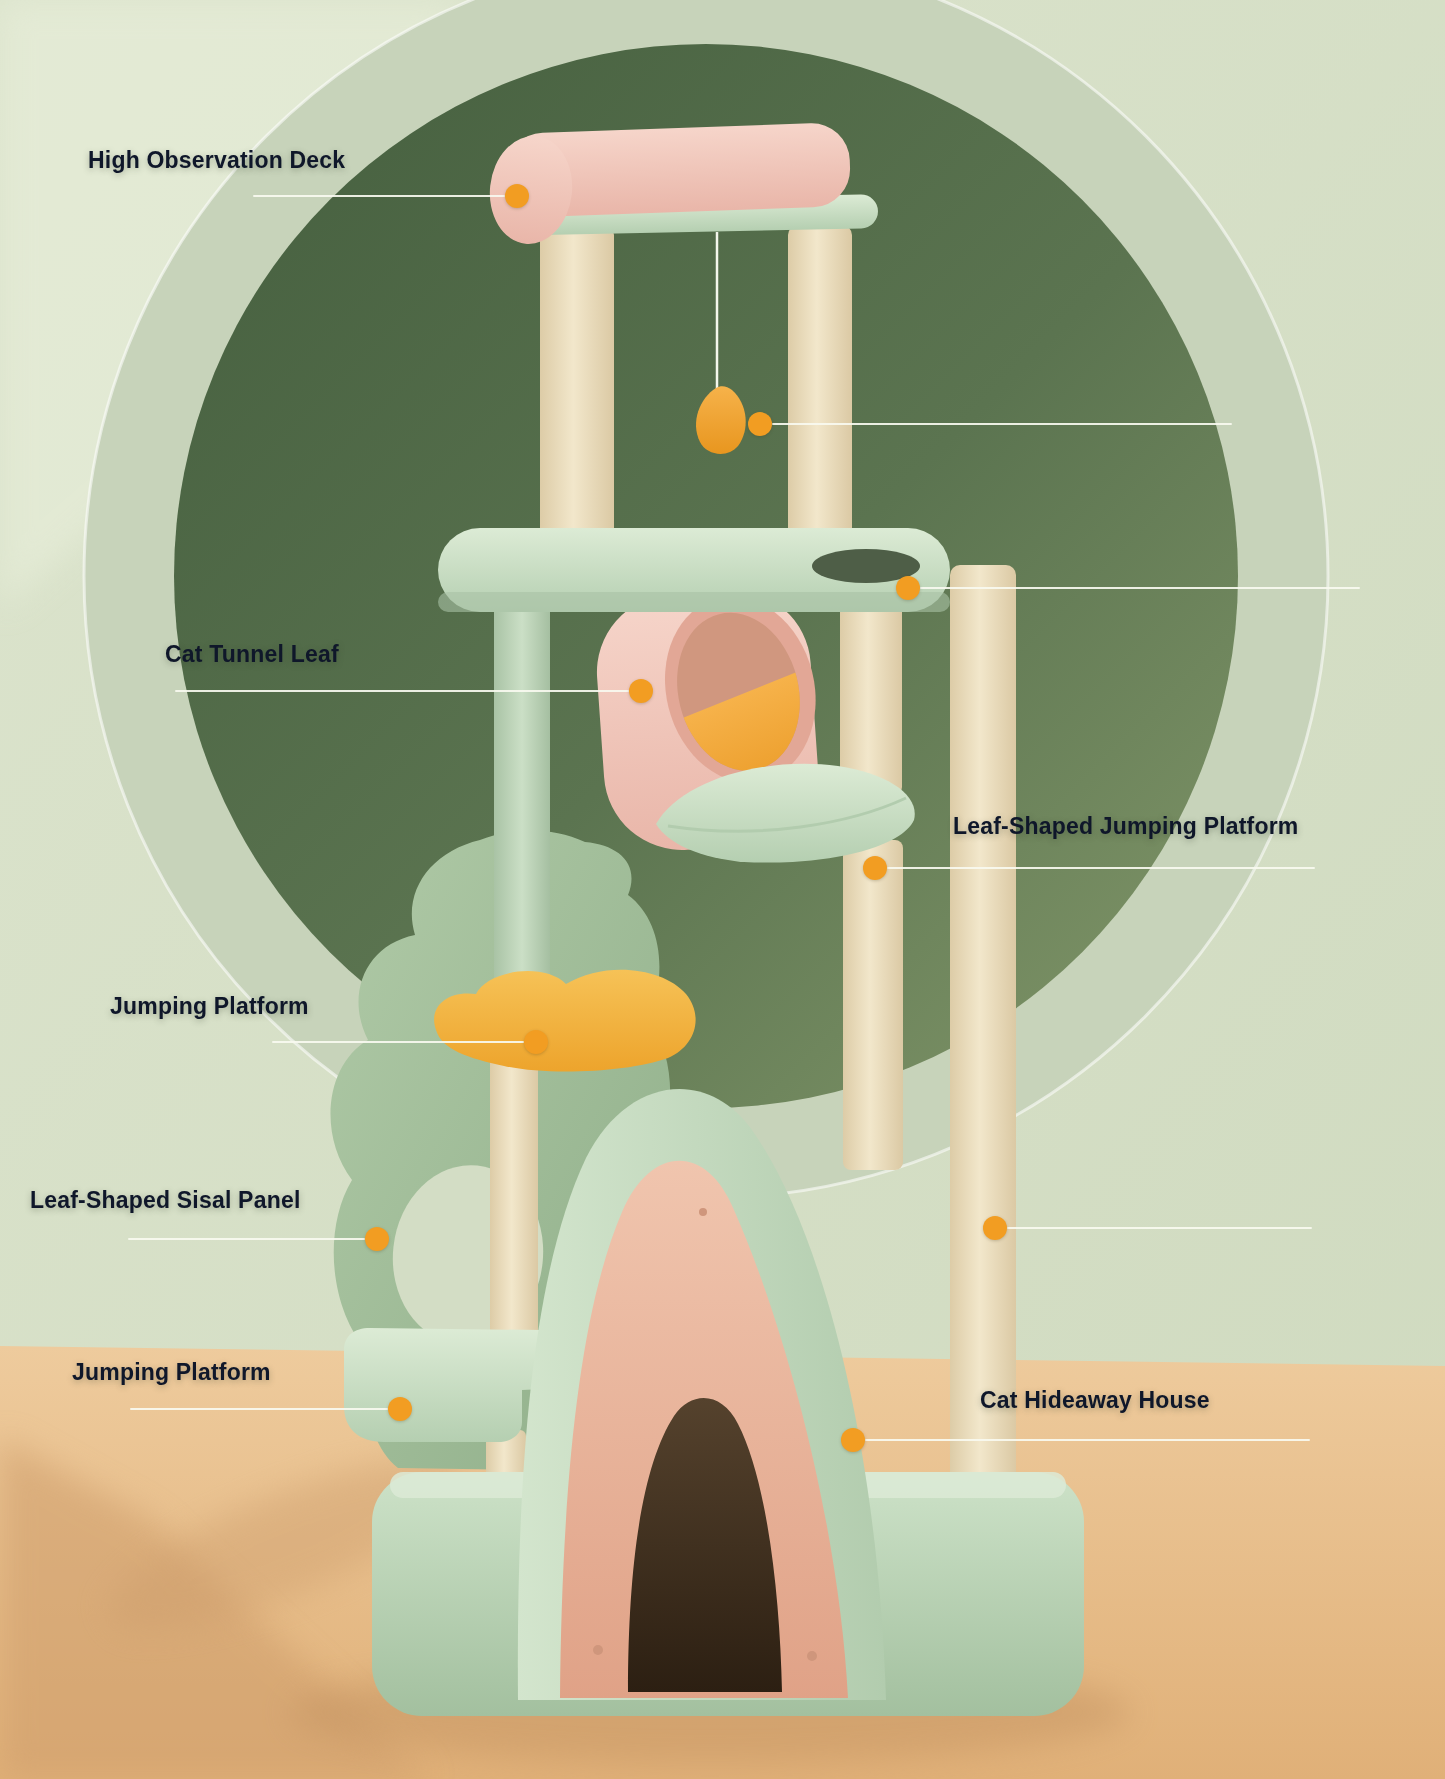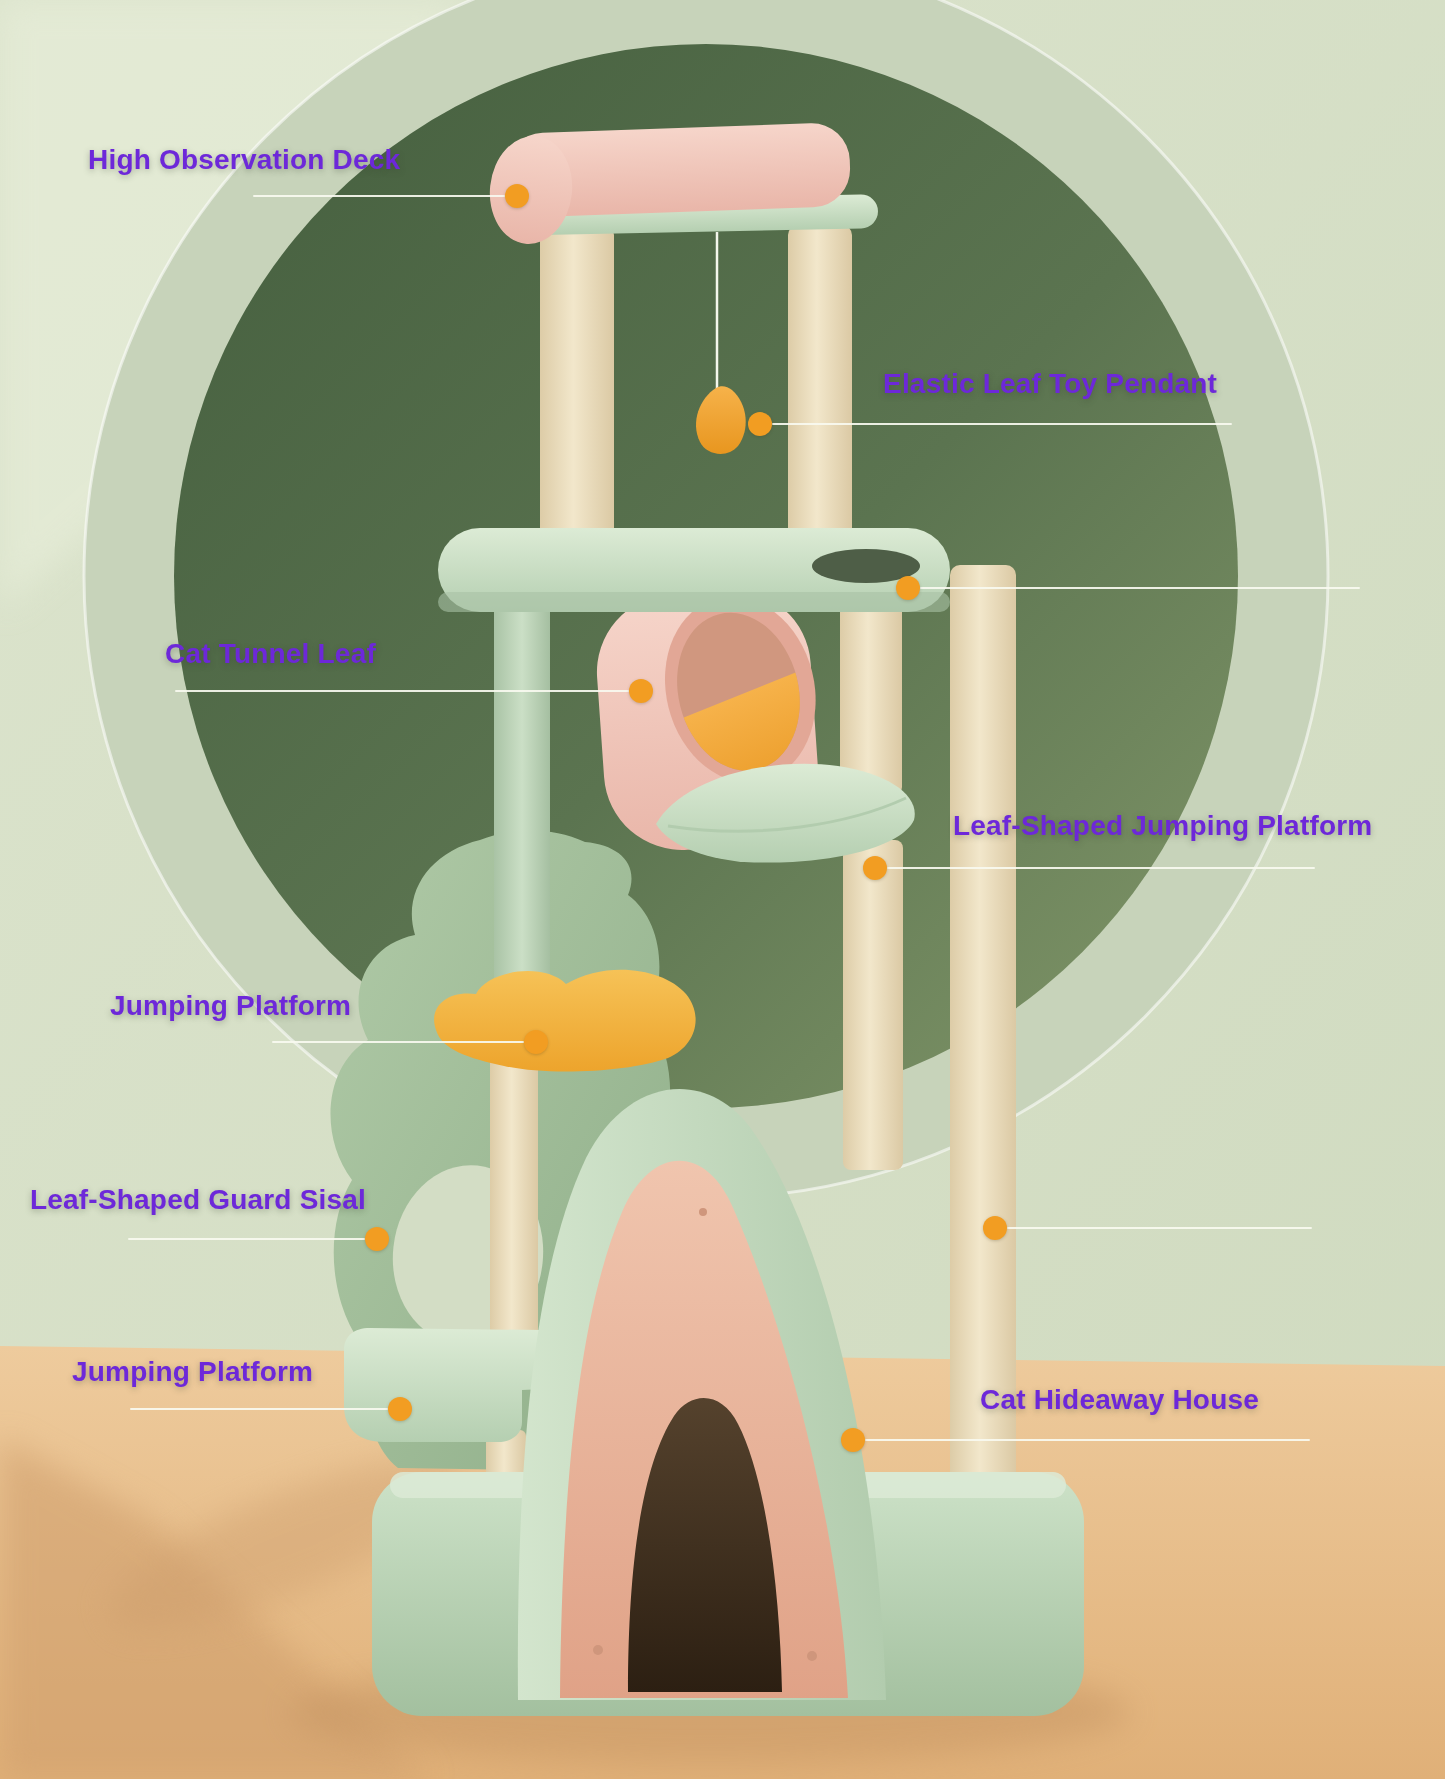--- a/index.html
+++ b/index.html
@@ -6,21 +6,21 @@
   body{
     width:1445px;height:1779px;position:relative;overflow:hidden;
     background:#d6dfc7;
     font-family:"Liberation Sans", sans-serif;
   }
   #scene{position:absolute;left:0;top:0;width:1445px;height:1779px;}
   #scene svg{display:block;}
   
   #callouts{position:absolute;left:0;top:0;width:1445px;height:1779px;z-index:5;}
   .lbl{
-    position:absolute;color:#6d28d9;font-weight:700;font-size:28px;line-height:36px;
+    position:absolute;color:#0f172a;font-weight:700;font-size:23px;line-height:36px;
     letter-spacing:.2px;white-space:nowrap;
     text-shadow:0 2px 6px rgba(55,65,45,.35);
   }
   .line{position:absolute;height:2px;background:rgba(248,250,240,.92);border-radius:1px;}
   .dot{position:absolute;width:24px;height:24px;border-radius:50%;background:#f29d22;box-shadow:0 1px 3px rgba(70,60,30,.25);}
   
   .t1{left:88px;top:142px}   .l1{left:253px;top:195px;width:252px} .d1{left:505px;top:184px}
   .t2{left:883px;top:366px}  .l2{left:772px;top:423px;width:460px} .d2{left:748px;top:412px}
   .t3{left:990px;top:532px}  .l3{left:920px;top:587px;width:440px} .d3{left:896px;top:576px}
   .t4{left:165px;top:636px}  .l4{left:175px;top:690px;width:454px} .d4{left:629px;top:679px}
@@ -175,21 +175,20 @@
     <circle cx="703" cy="1212" r="4" fill="#cf967c"></circle>
   </g>
 </svg>
 </div>
 
 <div id="callouts">
   <div class="lbl t1">High Observation Deck</div>
   <div class="line l1"></div>
   <div class="dot d1"></div>
 
-  <div class="lbl t2">Elastic Leaf Toy Pendant</div>
   <div class="line l2"></div>
   <div class="dot d2"></div>
 
   <div class="line l3"></div>
   <div class="dot d3"></div>
 
   <div class="lbl t4">Cat Tunnel Leaf</div>
   <div class="line l4"></div>
   <div class="dot d4"></div>
 
@@ -197,21 +196,21 @@
   <div class="line l5"></div>
   <div class="dot d5"></div>
 
   <div class="lbl t6">Jumping Platform</div>
   <div class="line l6"></div>
   <div class="dot d6"></div>
 
   <div class="line l7"></div>
   <div class="dot d7"></div>
 
-  <div class="lbl t8">Leaf-Shaped Guard Sisal</div>
+  <div class="lbl t8">Leaf-Shaped Sisal Panel</div>
   <div class="line l8"></div>
   <div class="dot d8"></div>
 
   <div class="lbl t9">Jumping Platform</div>
   <div class="line l9"></div>
   <div class="dot d9"></div>
 
   <div class="lbl t10">Cat Hideaway House</div>
   <div class="line l10"></div>
   <div class="dot d10"></div>

